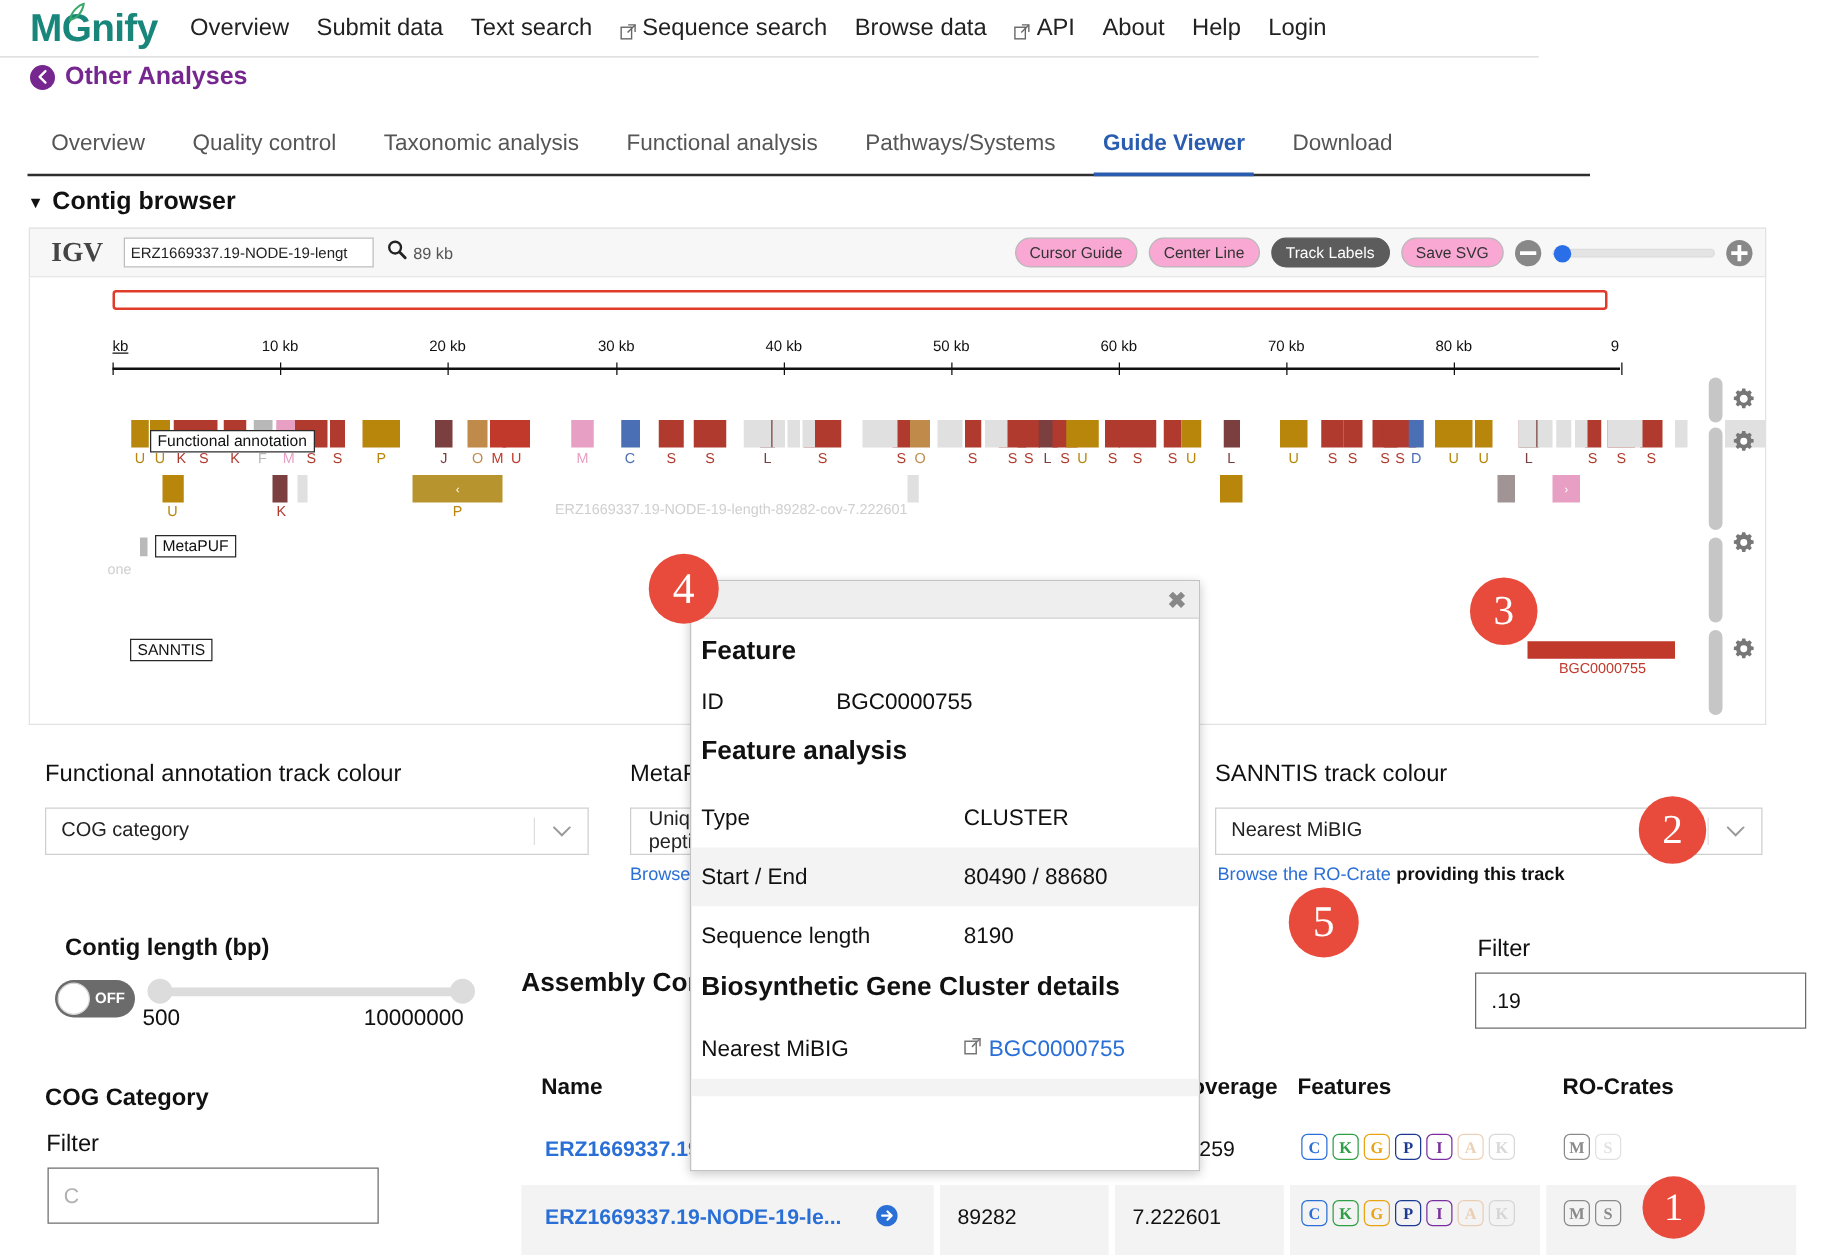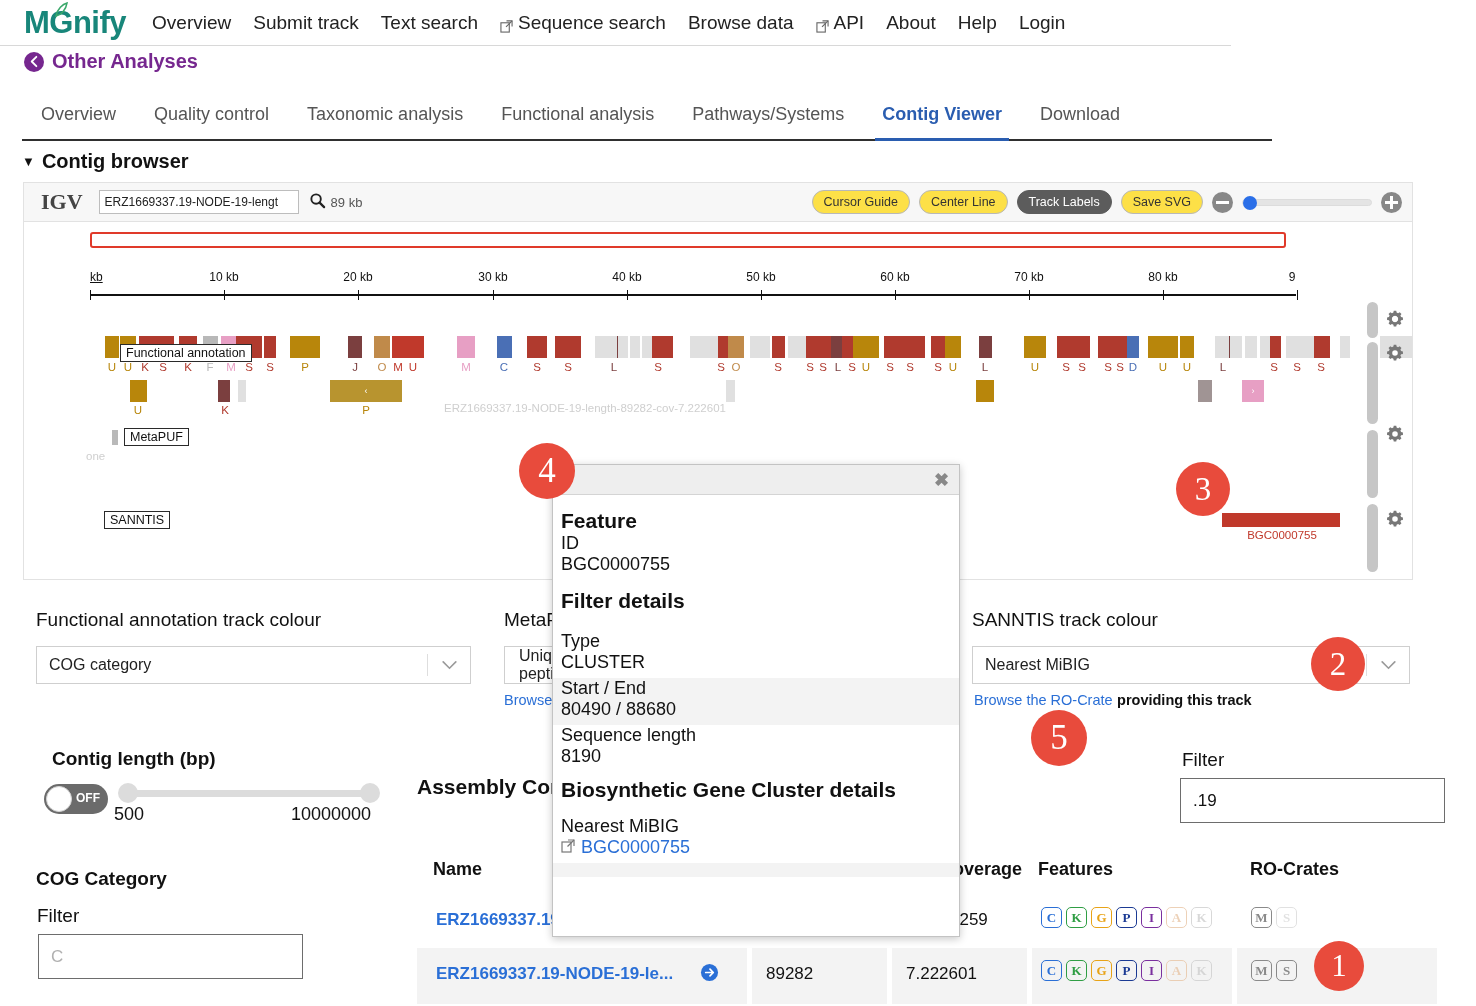--- a/index.html
+++ b/index.html
@@ -83,21 +83,21 @@
     width: 200px; height: 24px; border: 1px solid #bdbdbd; background: #fff;
     font-size: 12px; color: #222; padding: 0 5px; display: flex; align-items: center;
     overflow: hidden; white-space: nowrap;
   }
   .mag-icon { margin-left: 10px; margin-right: 5px; }
   .igv-size { font-size: 13px; color: #555; }
   .igv-right {
     margin-left: auto; margin-right: 10px; display: flex; align-items: center; gap: 9px;
   }
   .igv-btn {
-    border: 1px solid #b8b8b8; border-radius: 12px; background: #fde047;
+    border: 1px solid #b8b8b8; border-radius: 12px; background: #f9a8d4;
     font-size: 12.5px; color: #333; padding: 4px 11px; cursor: pointer; white-space: nowrap;
   }
   .igv-btn.on { background: #5c5c5c; color: #fff; border-color: #5c5c5c; }
   .circ-btn {
     width: 21px; height: 21px; border-radius: 50%; background: #888;
     position: relative; cursor: pointer; flex: none;
   }
   .circ-btn .h { position: absolute; left: 4px; top: 9px; width: 13px; height: 3px; background: #fff; }
   .circ-btn .v { position: absolute; left: 9px; top: 4px; width: 3px; height: 13px; background: #fff; }
   .zoom-slider {
@@ -220,21 +220,21 @@
     position: absolute; left: 552px; top: 464px; width: 408px; height: 473px;
     background: #fff; border: 1px solid #c3c3c3; box-shadow: 0 2px 8px rgba(0,0,0,0.22);
     z-index: 40; overflow: hidden;
   }
   .popup-head {
     height: 30px; background: #eeeeee; border-bottom: 1px solid #d4d4d4;
     display: flex; align-items: center; justify-content: flex-end; padding-right: 10px;
   }
   .popup-close { font-size: 18px; color: #888; cursor: pointer; font-weight: bold; line-height: 1; }
   .p-h1 { font-size: 21px; font-weight: bold; color: #111; margin: 14px 0 0 8px; }
-  .p-row { display: flex; height: 47px; padding: 0 8px; flex-direction: column; }
+  .p-row { display: flex; align-items: center; height: 47px; padding: 0 8px; }
   .p-row.alt { background: #f3f3f3; }
   .p-key { font-size: 18px; color: #111; }
   .p-val { font-size: 18px; color: #111; }
   .p-foot { height: 14px; background: #f3f3f3; }
 
   
   .badge {
     position: absolute; border-radius: 50%; background: #e84b3c; color: #fff;
     display: flex; align-items: center; justify-content: center;
     font-family: "Liberation Serif", serif; z-index: 60;
@@ -250,21 +250,21 @@
       <span>MGnify</span>
       <svg class="leaf" viewBox="0 0 14 16">
         <path d="M2,14 C3,7 9,2 13,1 C12,8 7,13 2,14 Z" fill="none" stroke="#3aa86a" stroke-width="1.6"></path>
       </svg>
     </div>
     <div class="nav-items">
       <div class="nav-item">
           <span>Overview</span>
         </div>
       <div class="nav-item">
-          <span>Submit track</span>
+          <span>Submit data</span>
         </div>
       <div class="nav-item">
           <span>Text search</span>
         </div>
       <div class="nav-item">
         <span class="ext-icon">
           <svg width="13" height="13" viewBox="0 0 14 14">
               <rect x="1" y="3" width="9" height="10" fill="none" stroke="#666" stroke-width="1.2"></rect>
               <path d="M7,1 L13,1 L13,7" fill="none" stroke="#666" stroke-width="1.2"></path>
               <path d="M6.5,7.5 L13,1" stroke="#666" stroke-width="1.2"></path>
@@ -305,21 +305,21 @@
     </span>
     <span class="bc-text">Other Analyses</span>
   </div>
 
   <div class="tabs">
     <div class="tab"><span>Overview</span></div>
     <div class="tab"><span>Quality control</span></div>
     <div class="tab"><span>Taxonomic analysis</span></div>
     <div class="tab"><span>Functional analysis</span></div>
     <div class="tab"><span>Pathways/Systems</span></div>
-    <div class="tab active"><span>Contig Viewer</span></div>
+    <div class="tab active"><span>Guide Viewer</span></div>
     <div class="tab"><span>Download</span></div>
   </div>
 
   <div class="section-head">
     <span class="caret">▼</span>
     <span>Contig browser</span>
   </div>
 
   <div class="igv-panel">
     <div class="igv-logo">IGV</div>
@@ -656,21 +656,21 @@
 
   <div class="popup">
     <div class="popup-head">
       <span class="popup-close">✖</span>
     </div>
     <div class="p-h1">Feature</div>
     <div class="p-row" style="height:56px">
       <span class="p-key" style="width:108px">ID</span>
       <span class="p-val">BGC0000755</span>
     </div>
-    <div class="p-h1" style="margin-top:0">Filter details</div>
+    <div class="p-h1" style="margin-top:0">Feature analysis</div>
     <div style="height:18px"></div>
     <div class="p-row">
       <span class="p-key" style="width:210px">Type</span>
       <span class="p-val">CLUSTER</span>
     </div>
     <div class="p-row alt">
       <span class="p-key" style="width:210px">Start / End</span>
       <span class="p-val">80490 / 88680</span>
     </div>
     <div class="p-row">

